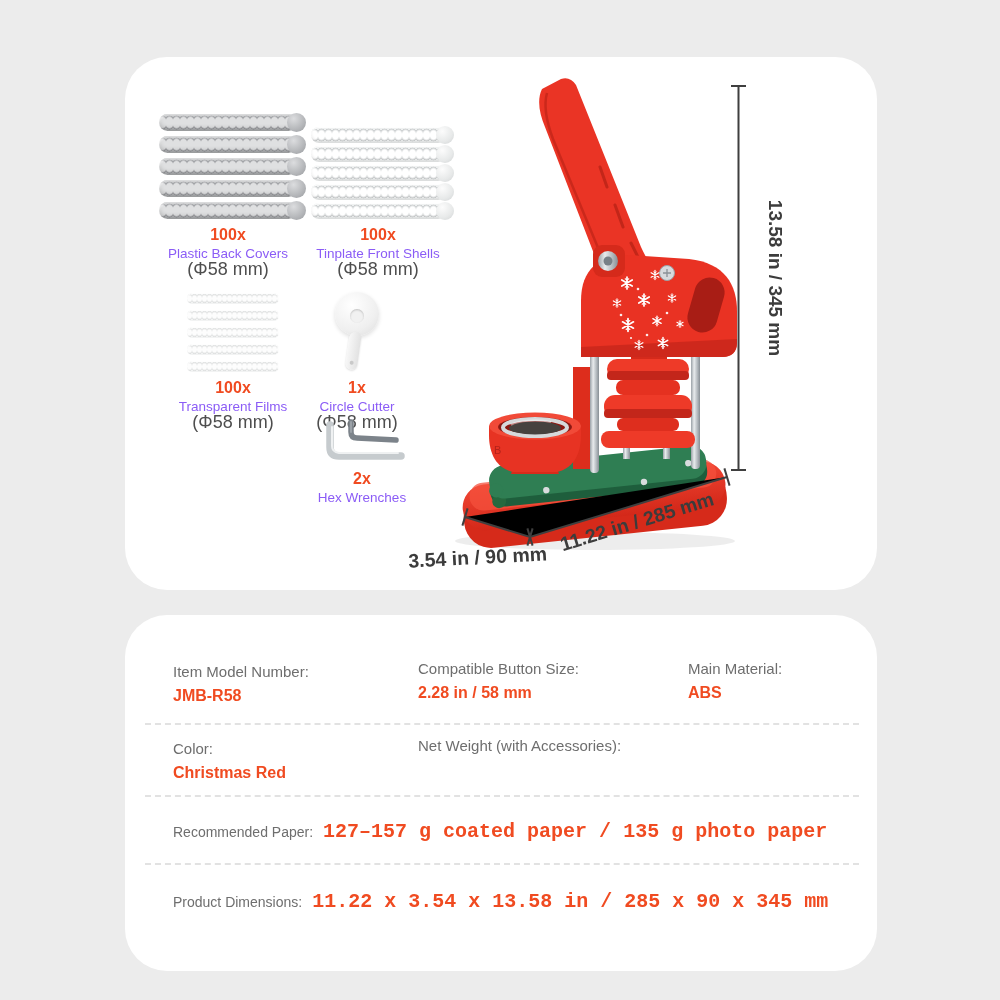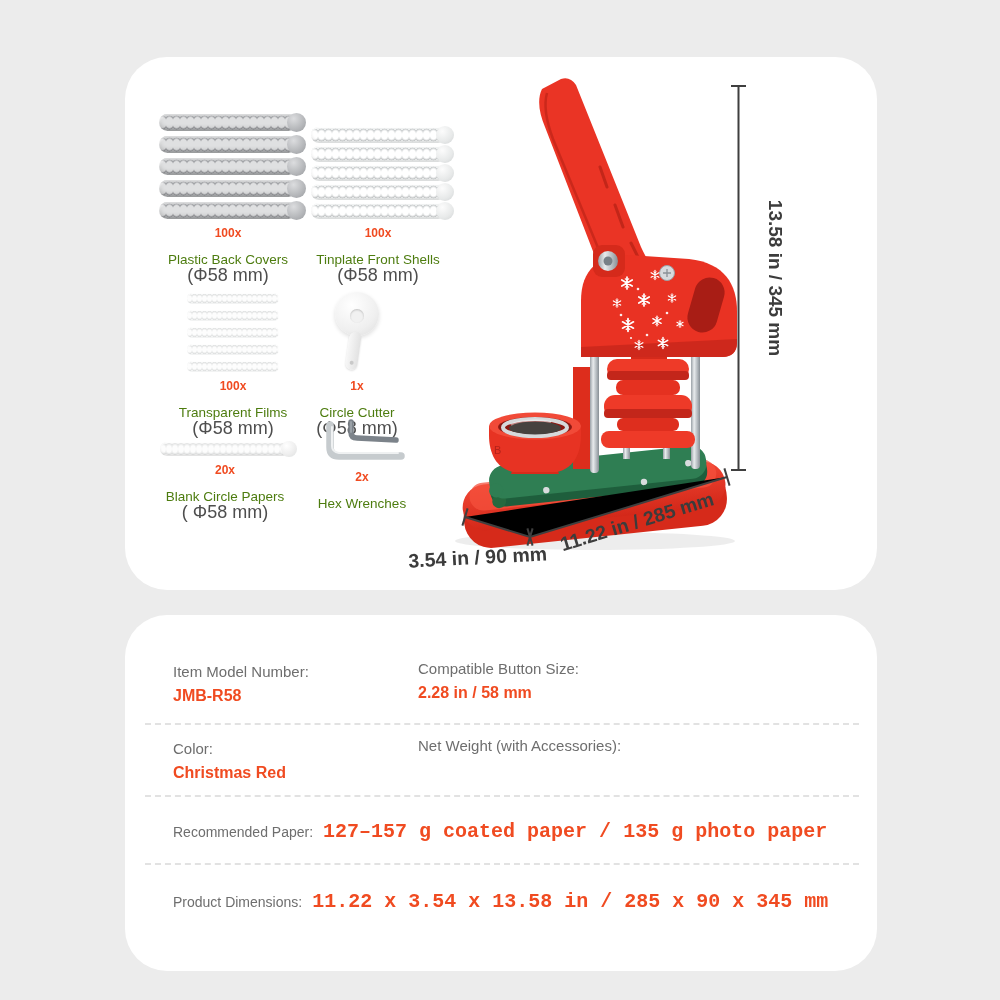--- a/index.html
+++ b/index.html
@@ -9,22 +9,22 @@
     color:#4e4e4e;
   }
   .canvas{position:relative;width:1000px;height:1000px;background:#ececec;overflow:hidden;}
   .card{position:absolute;left:125px;width:752px;background:#ffffff;border-radius:42px;}
   .card-top{top:57px;height:533px;}
   .card-bottom{top:615px;height:356px;}
 
   
   .acc{position:absolute;width:180px;text-align:center;}
   .acc .art{display:flex;flex-direction:column;align-items:center;justify-content:flex-end;}
-  .qty{font-size:12px;font-weight:700;color:#f04b21;margin-top:7px;}
-  .acc-name{font-size:13.5px;color:#4d7c0f;margin-top:12px;line-height:15.5px;}
+  .qty{font-size:16px;font-weight:700;color:#f04b21;margin-top:7px;}
+  .acc-name{font-size:13.5px;color:#8b5cf6;margin-top:2px;line-height:15.5px;}
   .acc-size{font-size:18px;color:#4e4e4e;line-height:15.5px;}
 
   .stack-row{position:relative;}
   .row-gray{
     width:138px;height:17px;border-radius:8.5px;margin-top:5px;
     background-color:#b4b6b8;
     background-image:radial-gradient(7px 9.5px at 3.5px 50%,#dfe0e1 52%,#909296 72%,rgba(0,0,0,0) 76%);
     background-size:7px 17px;background-repeat:repeat-x;
     box-shadow:inset 0 2px 2px rgba(255,255,255,.55), inset 0 -3px 4px rgba(0,0,0,.16);
   }
@@ -145,28 +145,20 @@
         <div class="cutter">
           <div class="cutter-head"></div>
           <div class="cutter-handle"></div>
         </div>
       </div>
       <div class="qty">1x</div>
       <div class="acc-name">Circle Cutter</div>
       <div class="acc-size">(Φ58 mm)</div>
     </div>
 
-    <div class="acc" id="g5">
-      <div class="art">
-        <div class="stack-row row-paper"></div>
-      </div>
-      <div class="qty">20x</div>
-      <div class="acc-name">Blank Circle Papers</div>
-      <div class="acc-size">( Φ58 mm)</div>
-    </div>
 
     <div class="acc" id="g6">
       <div class="art">
         <svg width="88" height="44" viewBox="0 0 88 44">
           <path d="M33,3 L33,13 Q33,19 39,19 L78,21" fill="none" stroke="#7c838a" stroke-width="5.5" stroke-linecap="round"></path>
           <path d="M33,3 L33,13" fill="none" stroke="#9aa1a7" stroke-width="2" stroke-linecap="round"></path>
           <path d="M12,6 L12,28 Q12,37 21,37 L83,37" fill="none" stroke="#c6cbce" stroke-width="7.5" stroke-linecap="round"></path>
           <path d="M14,8 L14,27 Q14,33 21,34 L80,34" fill="none" stroke="#eff1f2" stroke-width="2" stroke-linecap="round"></path>
         </svg>
       </div>
@@ -294,20 +286,24 @@
   <section class="card card-bottom">
 
     <div class="spec-col" style="left:48px;top:48px">
       <div class="spec-label">Item Model Number:</div>
       <div class="spec-value">JMB-R58</div>
     </div>
     <div class="spec-col" style="left:293px;top:45px">
       <div class="spec-label">Compatible Button Size:</div>
       <div class="spec-value">2.28 in / 58 mm</div>
     </div>
+    <div class="spec-col" style="left:563px;top:45px">
+      <div class="spec-label">Main Material:</div>
+      <div class="spec-value">ABS</div>
+    </div>
 
     <div class="dash" style="top:108px"></div>
 
     <div class="spec-col" style="left:48px;top:125px">
       <div class="spec-label">Color:</div>
       <div class="spec-value">Christmas Red</div>
     </div>
     <div class="spec-col" style="left:293px;top:122px">
       <div class="spec-label">Net Weight (with Accessories):</div>
     </div>

